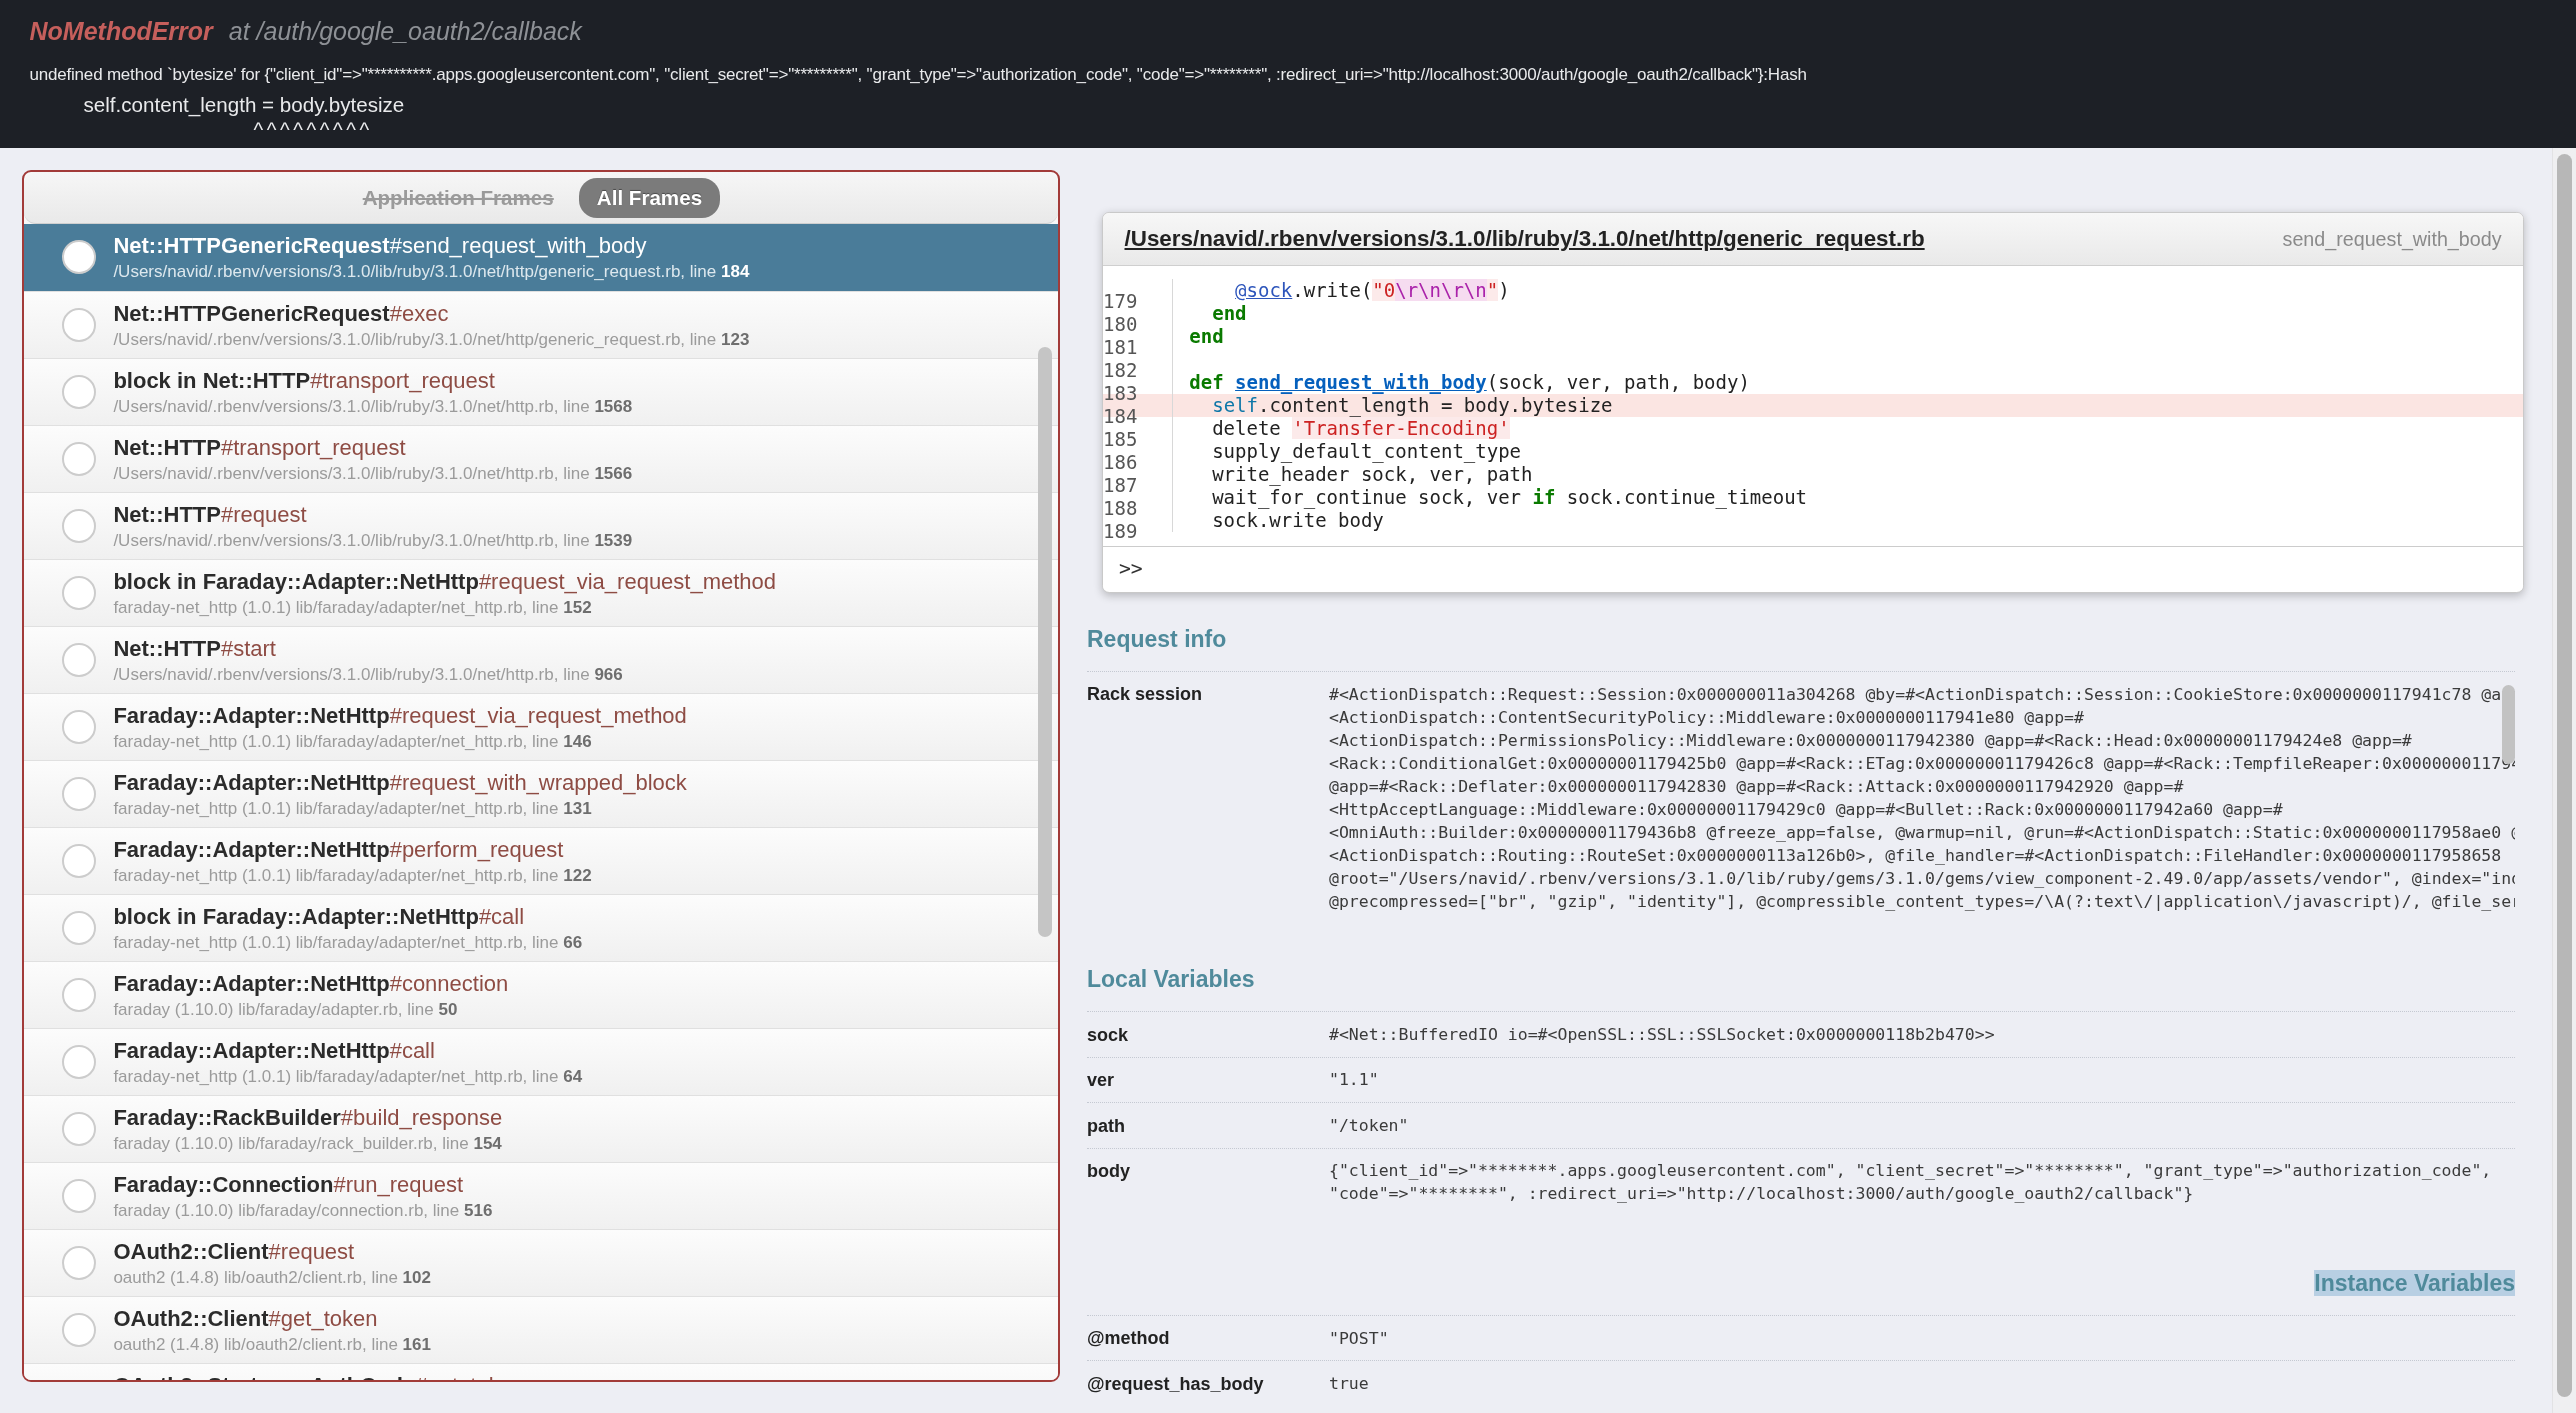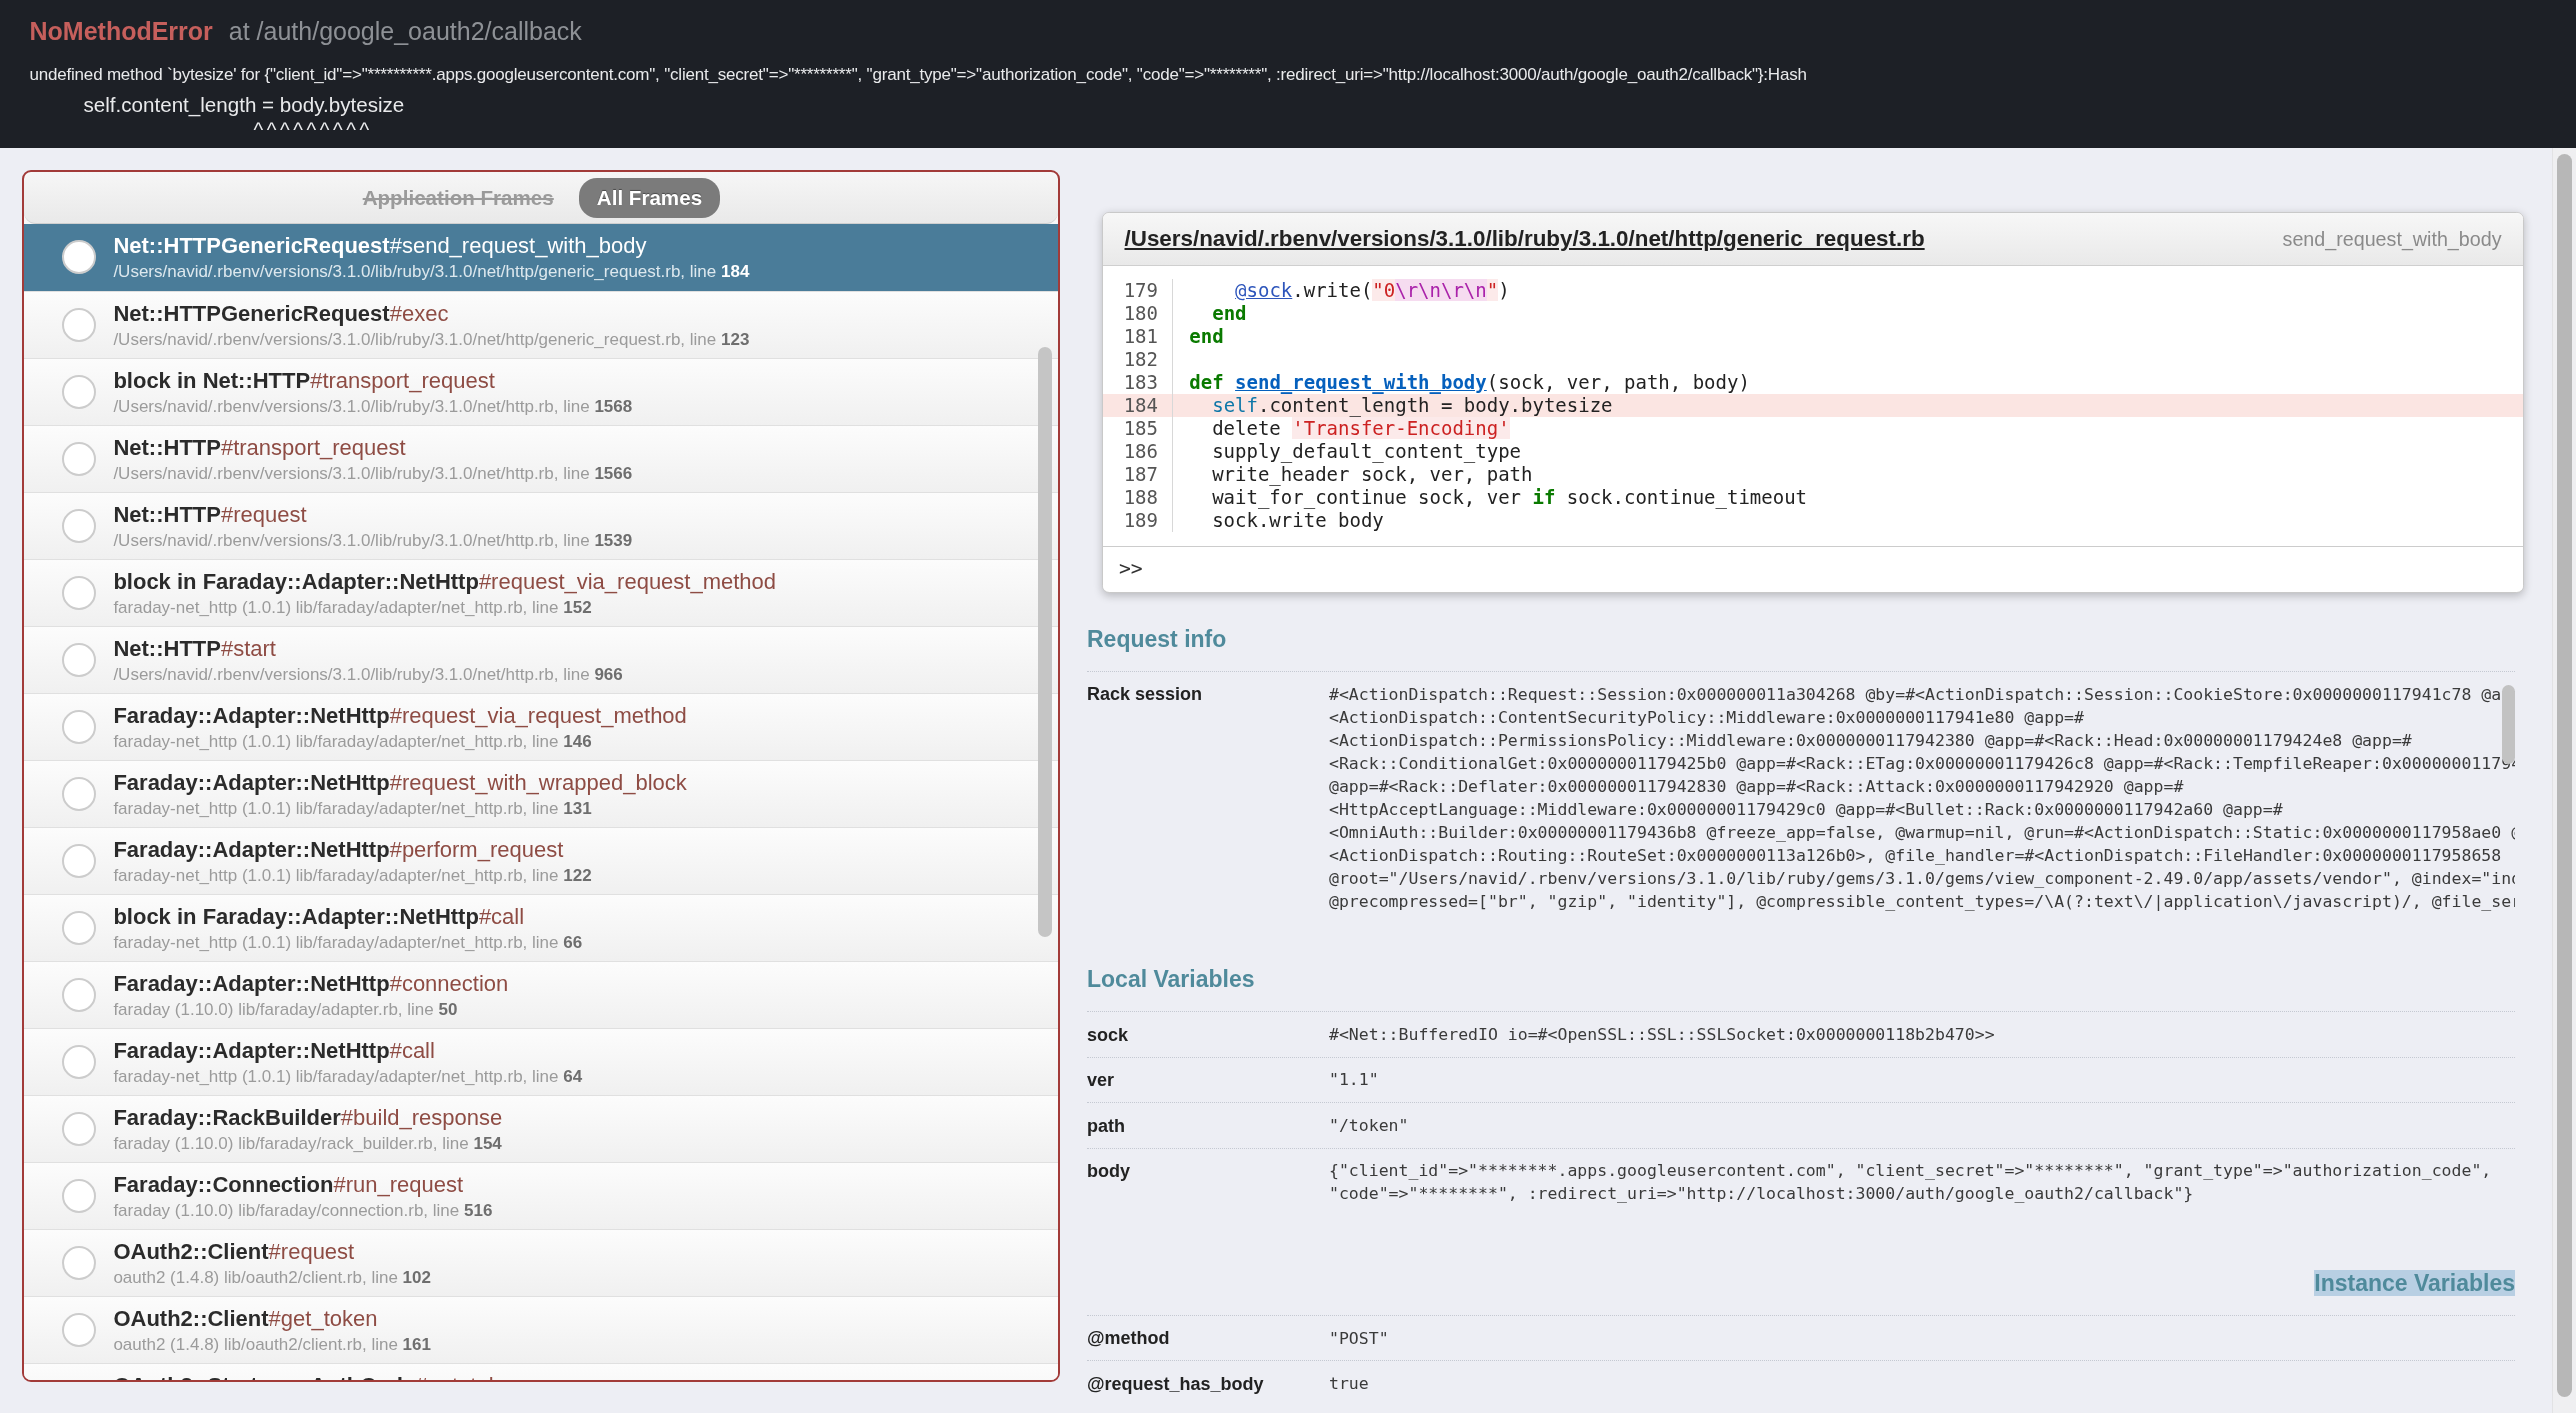--- a/index.html
+++ b/index.html
@@ -5,21 +5,21 @@
   html,body{margin:0;padding:0;}
   body{
     width:2576px;height:1413px;overflow:hidden;position:relative;
     background:#edeef4;font-family:"Liberation Sans",sans-serif;
   }
   
   .err-header{
     position:absolute;left:0;top:0;width:2576px;height:148px;
     background:#1d2026;color:#e9eaec;box-sizing:border-box;padding:14.3px 0 0 29.5px;
   }
-  .err-line1{font-size:25px;line-height:34px;white-space:nowrap;}
+  .err-line1{font-size:25px;line-height:34px;white-space:nowrap;font-style:italic;}
   .err-class{color:#c65f5c;font-weight:bold;}
   .err-loc{color:#8e9196;margin-left:9px;}
   .err-msg{font-size:17px;line-height:27px;margin-top:12.5px;white-space:nowrap;letter-spacing:-0.2px;color:#e9eaec;}
   .err-src{font-size:20.6px;line-height:27px;margin-top:3.6px;padding-left:54px;white-space:pre;color:#e9eaec;}
   .err-carets{font-size:20.6px;line-height:23px;padding-left:224px;letter-spacing:3.6px;color:#e9eaec;}
 
   
   .frames-panel{
     position:absolute;left:22.4px;top:170px;width:1038px;height:1212px;
     box-sizing:border-box;border:2.7px solid #a23b39;border-radius:9px;
@@ -72,21 +72,21 @@
   .code-header{
     height:52px;background:linear-gradient(#f7f7f7,#e9e9e9);
     border-bottom:0.9px solid #cfcfcf;display:flex;align-items:center;
     padding:0 21.5px;justify-content:space-between;
   }
   .code-filepath{font-size:22.4px;font-weight:bold;color:#222;text-decoration:underline;white-space:nowrap;}
   .code-methodlabel{font-size:19.7px;color:#8a8a8a;white-space:nowrap;}
   .code-body{padding:12.5px 0 14.3px 0;font-family:"DejaVu Sans Mono",monospace;font-size:19px;}
   .code-line{display:flex;line-height:23px;height:23px;}
   .code-line.hl{background:#fbe5e2;}
-  .ln{width:55px;text-align:right;padding-right:14.3px;color:#555;flex:0 0 auto;}
+  .ln{width:55px;padding-right:14.3px;color:#555;flex:0 0 auto;margin-top:11px;}
   .code-text{border-left:1.8px solid #d8d8d8;padding-left:16px;white-space:pre;color:#222;flex:1;}
   .t-iv{color:#2d55bb;text-decoration:underline;}
   .t-kw{color:#0a7a00;font-weight:bold;}
   .t-def{color:#0560bd;font-weight:bold;text-decoration:underline;}
   .t-self{color:#0e77a8;}
   .t-s{color:#cc2222;background:#fceaea;}
   .t-esc{color:#aa22aa;background:#f6dcf0;}
   .repl{
     height:43px;border-top:0.9px solid #cccccc;background:#ffffff;
     display:flex;align-items:center;padding-left:16px;

